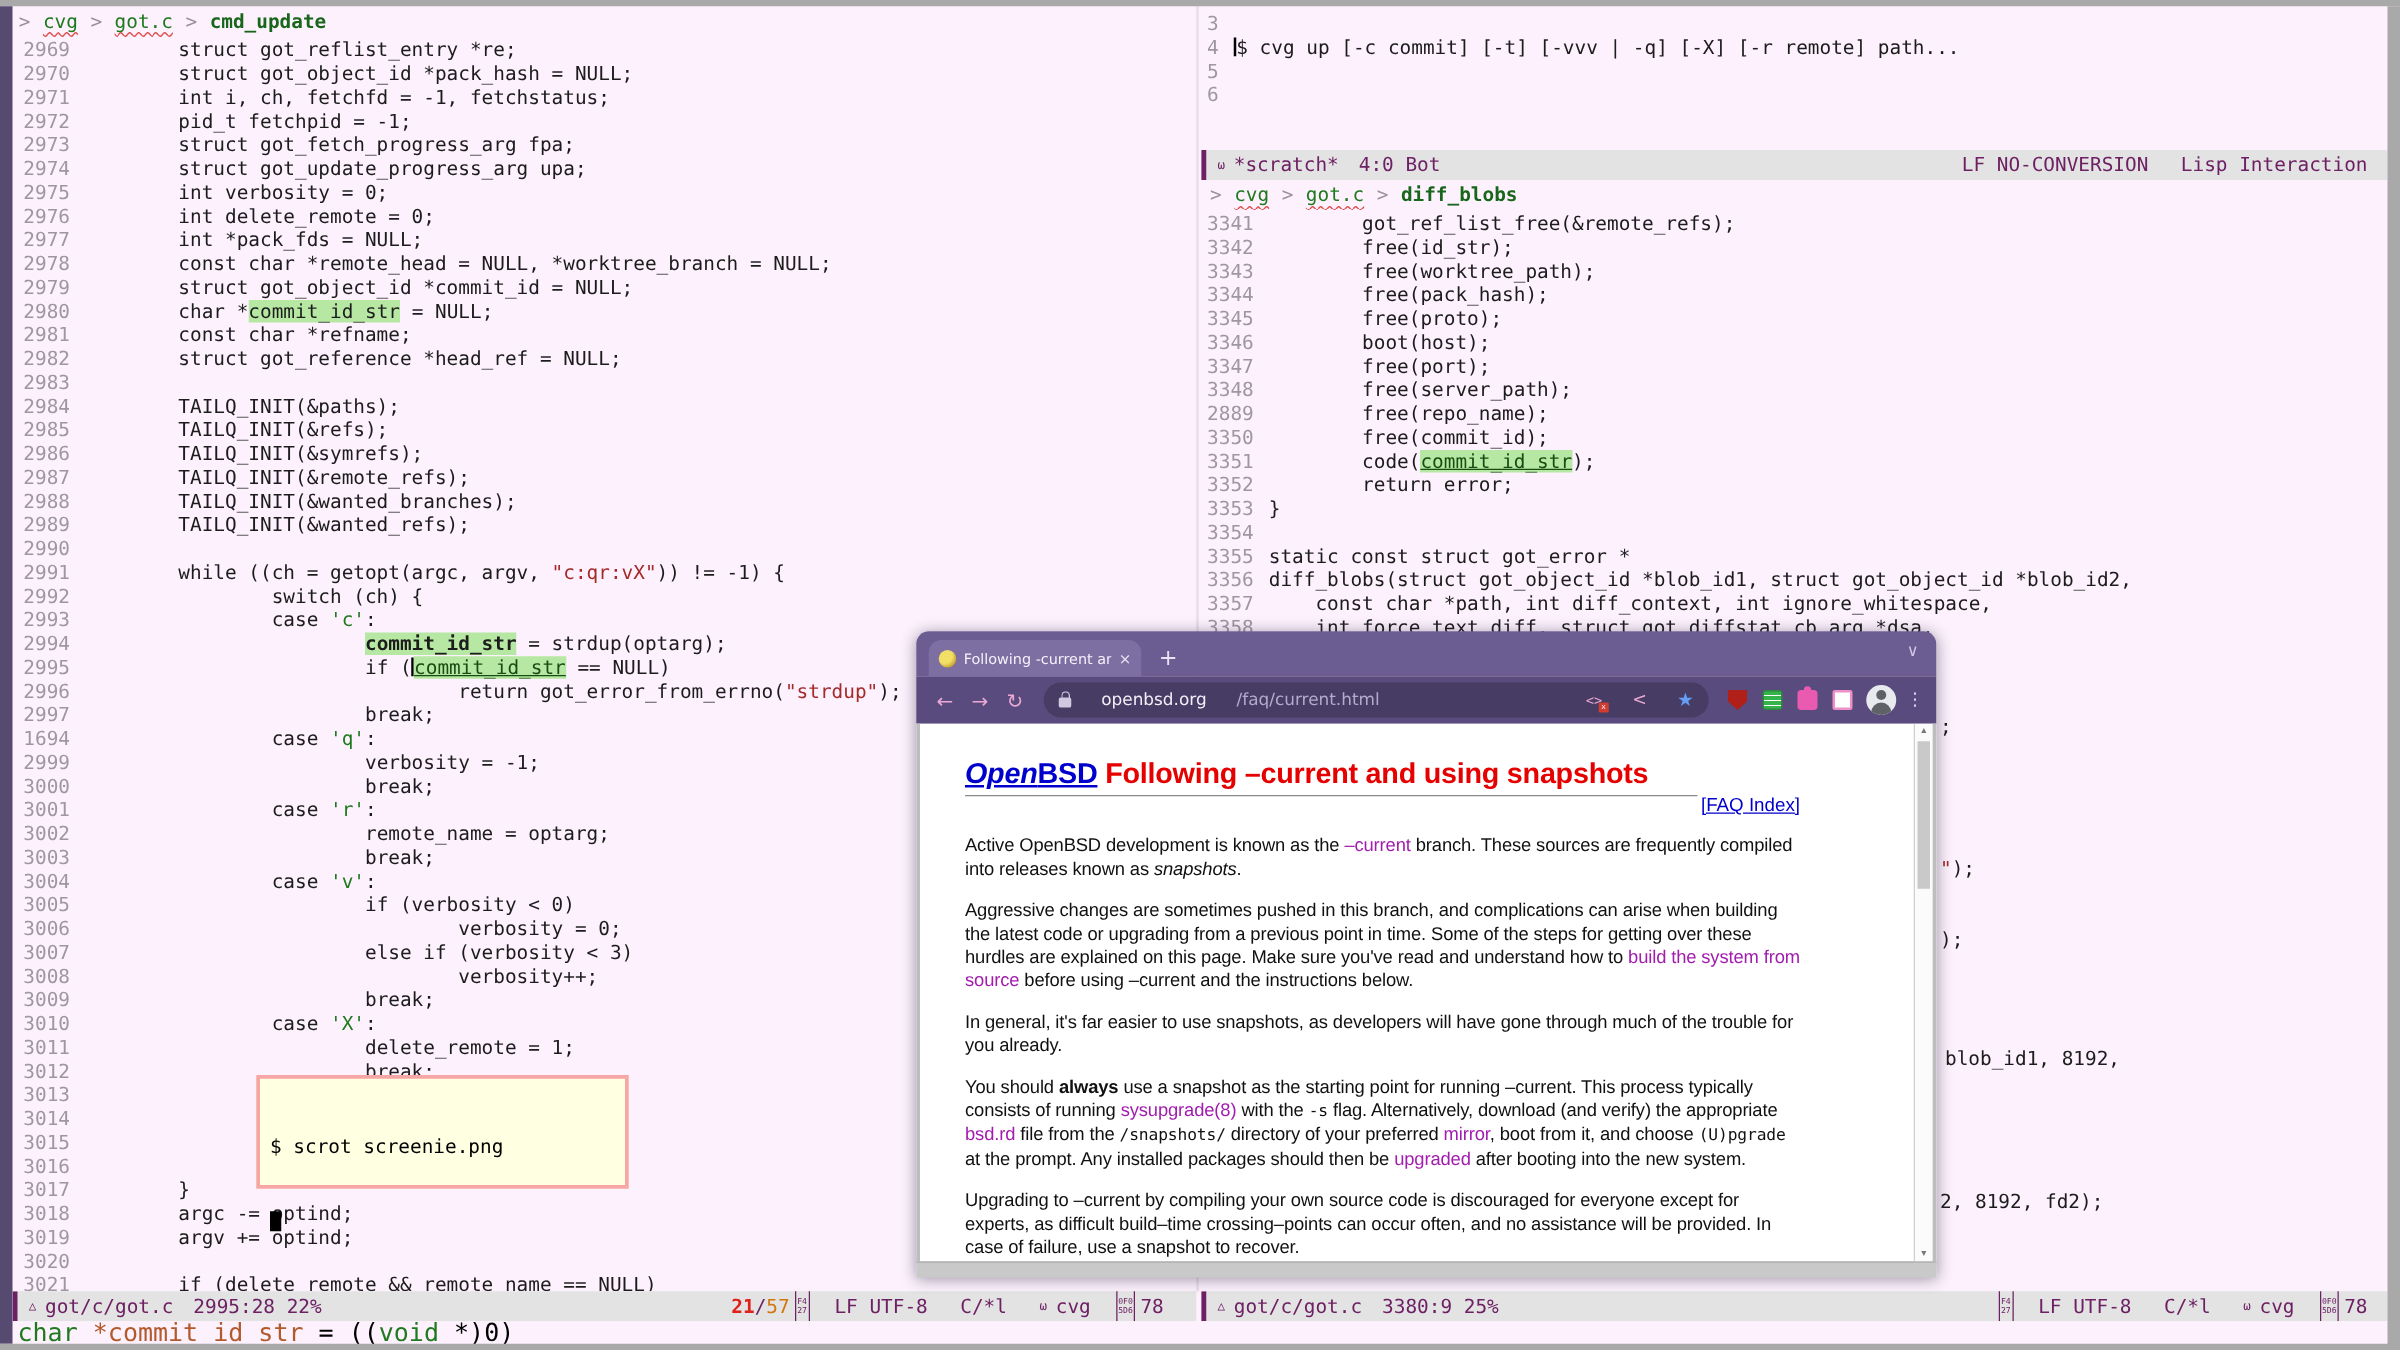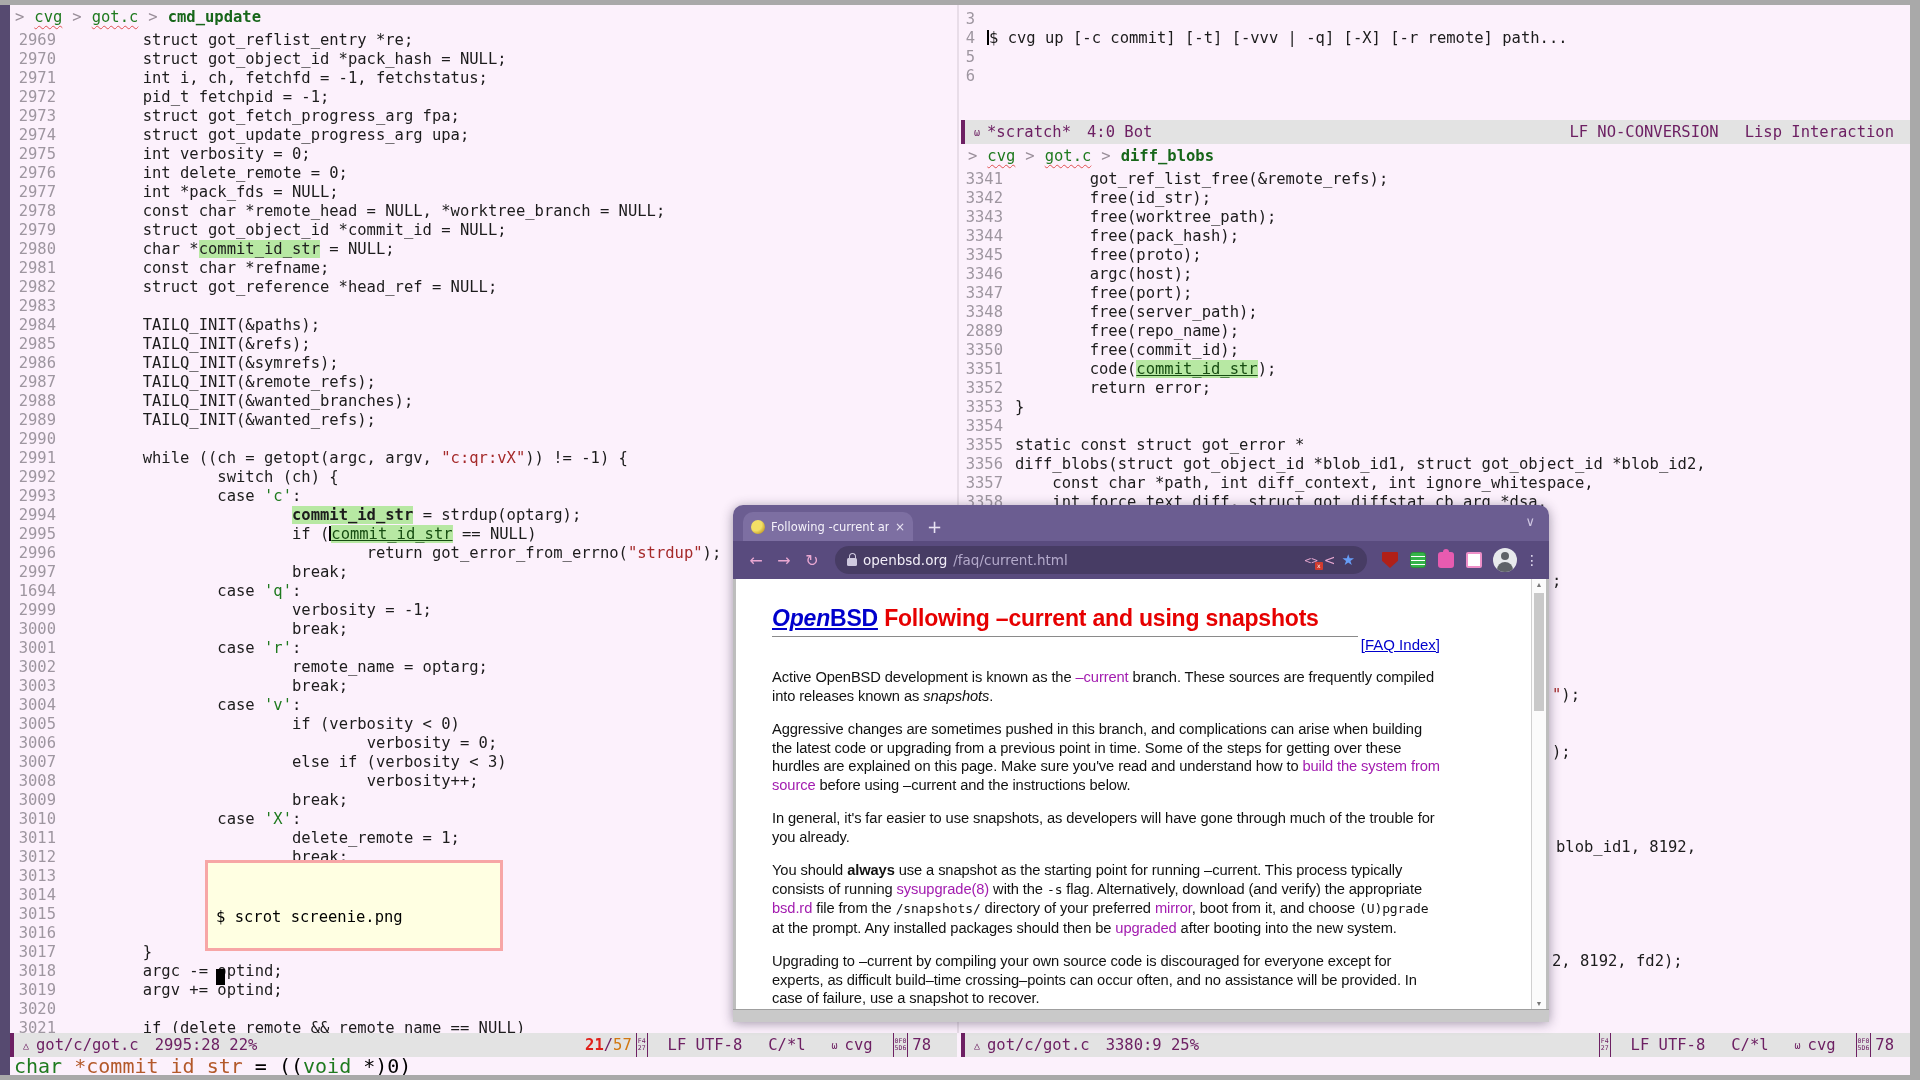--- a/index.html
+++ b/index.html
@@ -75,21 +75,21 @@
          display:flex;align-items:center;padding:0 8px;gap:6px;box-sizing:border-box}
   .b-fav{width:14px;height:14px;border-radius:50%;flex:none;
          background:radial-gradient(circle at 35% 35%,#f2df66 45%,#caa42e 75%,#4d3c10 100%)}
   .b-tab-title{font-size:11.5px;white-space:nowrap;overflow:hidden;flex:1;color:#f4f1fa}
   .b-close{color:#e8e3f2;font-size:12px;flex:none}
   .b-newtab{color:#e8e3f2;font-size:18px;margin-left:14px;margin-bottom:5px;line-height:18px}
   .b-caret{position:absolute;right:14px;top:9px;color:#cfc7e2;font-size:13px}
   .b-toolbar{height:38px;background:#594b7e;display:flex;align-items:center;padding:0 10px;gap:2px}
   .b-nav{color:#eaa8d2;font-size:16px;width:26px;text-align:center;flex:none}
   .b-pill{flex:1;height:28px;background:#473c64;border-radius:14px;display:flex;align-items:center;
-          padding:0 12px;gap:6px;margin:0 8px;min-width:0}
+          padding:0 12px;gap:24px;margin:0 8px;min-width:0}
   .b-lock{width:10px;height:8px;background:#cfc9df;border-radius:1.5px;position:relative;flex:none;margin-top:3px}
   .b-lock::before{content:"";position:absolute;left:1.5px;top:-5px;width:7px;height:6px;
                   border:1.5px solid #cfc9df;border-bottom:none;border-radius:3.5px 3.5px 0 0;box-sizing:border-box}
   .b-host{color:#f2eef8;font-size:13.5px;white-space:nowrap}
   .b-path{color:#b4aacb;font-size:13.5px;white-space:nowrap}
   .pill-grow{flex:1}
   .b-codebadge{position:relative;color:#e9a9d2;font-size:11px;font-family:"DejaVu Sans Mono",monospace;flex:none}
   .b-codebadge em{position:absolute;right:-5px;bottom:-3px;width:8px;height:8px;background:#d23b2f;
                   color:#fff;font-size:6px;line-height:8px;text-align:center;font-style:normal;border-radius:1px}
   .b-share{color:#e9a9d2;font-size:14px;flex:none}
@@ -422,21 +422,21 @@
       <div class="cl">
         <span class="ln">3344</span>
         <span class="ct"><span class="pl">	free(pack_hash);</span></span>
       </div>
       <div class="cl">
         <span class="ln">3345</span>
         <span class="ct"><span class="pl">	free(proto);</span></span>
       </div>
       <div class="cl">
         <span class="ln">3346</span>
-        <span class="ct"><span class="pl">	argc(host);</span></span>
+        <span class="ct"><span class="pl">	boot(host);</span></span>
       </div>
       <div class="cl">
         <span class="ln">3347</span>
         <span class="ct"><span class="pl">	free(port);</span></span>
       </div>
       <div class="cl">
         <span class="ln">3348</span>
         <span class="ct"><span class="pl">	free(server_path);</span></span>
       </div>
       <div class="cl">

